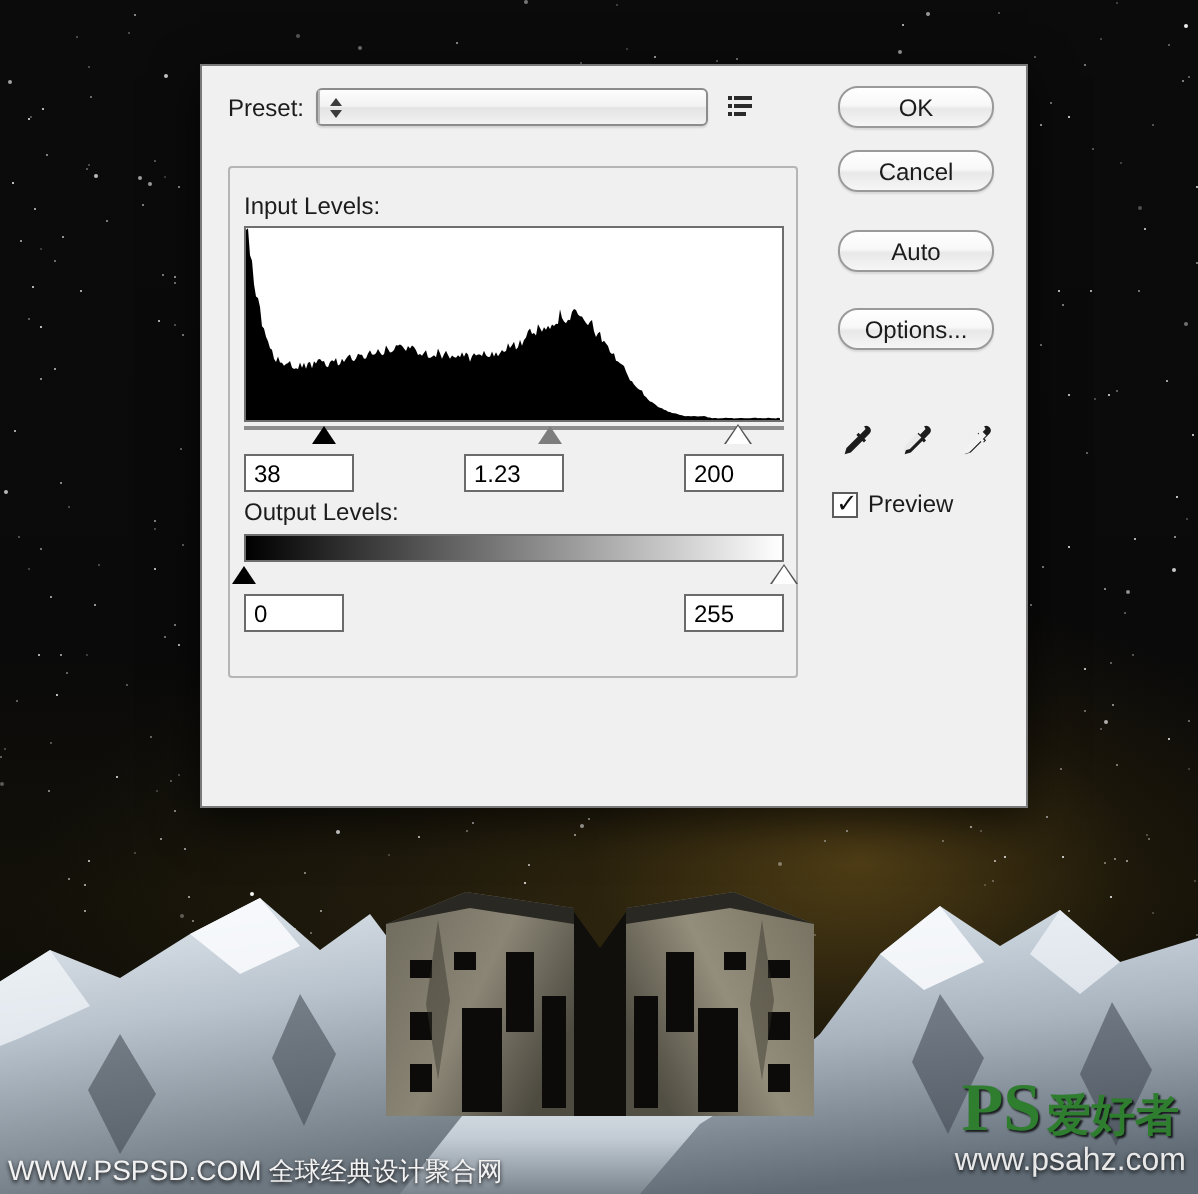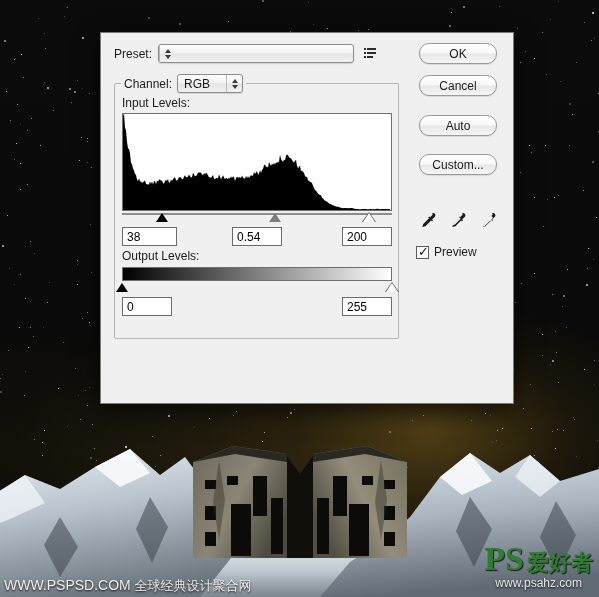--- a/index.html
+++ b/index.html
@@ -64,21 +64,21 @@
   #watermark-right .ps-cn {
     font-size: 22px;
     color: #2f7d2f;
     font-weight: bold;
     margin-left: 3px;
     text-shadow: 1px 1px 1px rgba(0,0,0,0.8);
   }
   #watermark-right .ps-url {
     display: block;
     color: #e8e8e8;
-    font-size: 12px;
+    font-size: 16px;
     margin-top: 1px;
     text-shadow: 0 1px 2px rgba(0,0,0,0.9);
   }
 
   
   #levels-dialog {
     position: absolute;
     left: 100px; top: 32px;
     width: 414px; height: 372px;
     background: #f0f0f0;
@@ -889,61 +889,51 @@
           <i class="d" style="top:2px;"></i>
         <i style="top:6px;"></i>
           <i class="d" style="top:6px;"></i>
         <i style="top:10px;width:6px;"></i>
           <i class="d" style="top:10px;"></i>
       </span>
     </div>
 
     <div id="input-group"></div>
 
-    <div id="channel-row">
-      <span class="label">Channel:</span>
-      <div class="combo" id="channel-combo">
-        <span class="combo-text">RGB</span>
-        <span class="stepper">
-          <i class="tri-up"></i>
-            <i class="tri-down"></i>
-        </span>
-      </div>
-    </div>
 
     <span id="input-levels-label" class="label">Input Levels:</span>
 
     <div id="histogram">
       <svg id="histogram-svg" viewBox="0 0 268 96" preserveAspectRatio="none">
           <path d="M0,96 L0,0.97 L1,0.17 L2,13.62 L3,16.43 L4,28.08 L5,34.30 L6,34.97 L7,39.54 L8,49.10 L9,50.30 L10,54.43 L11,56.60 L12,60.11 L13,60.83 L14,65.43 L15,67.04 L16,64.27 L17,67.31 L18,67.39 L19,68.92 L20,68.01 L21,67.47 L22,66.44 L23,69.76 L24,70.50 L25,70.18 L26,70.55 L27,67.27 L28,69.92 L29,67.36 L30,70.41 L31,67.41 L32,67.06 L33,70.15 L34,66.61 L35,67.79 L36,65.74 L37,65.55 L38,66.80 L39,66.51 L40,69.12 L41,69.64 L42,66.95 L43,66.11 L44,66.74 L45,64.96 L46,68.73 L47,68.16 L48,65.39 L49,67.01 L50,65.33 L51,63.97 L52,63.24 L53,66.00 L54,66.65 L55,65.25 L56,62.88 L57,63.41 L58,63.34 L59,65.34 L60,65.30 L61,62.71 L62,61.16 L63,63.30 L64,63.35 L65,62.57 L66,60.47 L67,62.31 L68,63.59 L69,63.13 L70,58.71 L71,60.48 L72,62.25 L73,62.04 L74,61.03 L75,58.62 L76,58.71 L77,58.19 L78,58.88 L79,60.25 L80,61.50 L81,58.97 L82,60.27 L83,58.75 L84,59.54 L85,61.13 L86,63.54 L87,63.02 L88,63.92 L89,62.42 L90,61.11 L91,64.71 L92,64.94 L93,64.37 L94,63.65 L95,64.58 L96,60.24 L97,62.63 L98,65.33 L99,63.18 L100,61.36 L101,63.49 L102,65.33 L103,63.73 L104,64.44 L105,64.93 L106,63.62 L107,64.67 L108,62.18 L109,64.36 L110,62.27 L111,63.20 L112,66.88 L113,64.11 L114,62.64 L115,63.75 L116,63.21 L117,63.20 L118,64.06 L119,61.42 L120,63.57 L121,64.45 L122,64.40 L123,61.71 L124,64.23 L125,62.11 L126,64.09 L127,62.60 L128,61.01 L129,62.06 L130,61.47 L131,57.64 L132,60.05 L133,58.59 L134,56.91 L135,60.77 L136,59.59 L137,55.91 L138,58.90 L139,56.05 L140,54.71 L141,51.45 L142,50.28 L143,53.03 L144,52.46 L145,53.75 L146,48.07 L147,50.06 L148,51.93 L149,49.62 L150,50.85 L151,48.92 L152,50.48 L153,48.19 L154,49.01 L155,47.83 L156,47.98 L157,40.62 L158,45.06 L159,46.80 L160,47.68 L161,45.84 L162,46.14 L163,41.86 L164,40.52 L165,41.05 L166,43.25 L167,44.12 L168,44.21 L169,45.99 L170,47.52 L171,48.62 L172,46.84 L173,45.97 L174,51.64 L175,54.55 L176,52.57 L177,51.86 L178,57.14 L179,56.40 L180,57.74 L181,58.94 L182,62.10 L183,62.97 L184,62.64 L185,66.38 L186,66.74 L187,67.66 L188,68.21 L189,69.01 L190,71.75 L191,73.95 L192,76.31 L193,76.61 L194,78.30 L195,79.40 L196,80.40 L197,80.95 L198,81.27 L199,83.78 L200,84.49 L201,85.72 L202,86.69 L203,87.05 L204,87.80 L205,88.44 L206,89.45 L207,89.88 L208,90.16 L209,90.83 L210,91.15 L211,91.87 L212,92.06 L213,92.47 L214,92.67 L215,92.79 L216,93.08 L217,93.50 L218,93.68 L219,93.97 L220,94.16 L221,94.01 L222,94.10 L223,94.10 L224,93.94 L225,94.15 L226,94.19 L227,94.08 L228,94.12 L229,93.94 L230,94.21 L231,94.70 L232,94.73 L233,95.10 L234,94.97 L235,95.05 L236,95.19 L237,95.15 L238,95.14 L239,95.02 L240,94.91 L241,94.94 L242,95.02 L243,95.00 L244,95.21 L245,95.16 L246,95.16 L247,94.95 L248,94.98 L249,95.13 L250,95.13 L251,95.11 L252,95.18 L253,95.00 L254,94.87 L255,94.85 L256,95.14 L257,94.99 L258,95.15 L259,95.10 L260,95.10 L261,94.88 L262,94.96 L263,95.07 L264,95.09 L265,95.20 L266,94.92 L267,95.12 L267,96 Z" fill="#000"></path>
         </svg>
     </div>
 
     <div id="input-slider-track"></div>
     <div class="slider-handle black" id="hl-black" style="left: 61.2px;"></div>
     <div class="slider-handle mid" id="hl-mid" style="left: 173.8px;"></div>
     <div class="slider-handle white" id="hl-white" style="left: 267.7px;"></div>
 
     <div class="num-field" style="left:21px; top:194px; width:55px;">38</div>
-    <div class="num-field" style="left:131px; top:194px; width:50px;">0.54</div>
+    <div class="num-field" style="left:131px; top:194px; width:50px;">1.23</div>
     <div class="num-field" style="left:241px; top:194px; width:50px;">200</div>
 
     <span id="output-levels-label" class="label">Output Levels:</span>
     <div id="output-gradient"></div>
     <div id="output-slider-track"></div>
     <div class="out-handle" id="out-black" style="left: 21px;"></div>
     <div class="out-handle white" id="out-white" style="left: 291px;"></div>
 
     <div class="num-field" style="left:21px; top:264px; width:50px;">0</div>
     <div class="num-field" style="left:241px; top:264px; width:50px;">255</div>
 
     <div class="btn" style="left:318px; top:42px;">Cancel</div>
     <div class="btn" style="left:318px; top:10px;">OK</div>
     <div class="btn" style="left:318px; top:82px;">Auto</div>
-    <div class="btn" style="left:318px; top:121px;">Custom...</div>
+    <div class="btn" style="left:318px; top:121px;">Options...</div>
 
     <div id="eyedroppers">
       <svg class="eyedropper" viewBox="0 0 20 20">
         <path d="M14.5,2.4 a2.6,2.6 0 0 1 3.2,3.9 l-3.0,3.0 0.9,0.9 -1.2,1.2 -0.9,-0.9 -6.4,6.4 -3.4,1.0 1.0,-3.4 6.4,-6.4 -0.9,-0.9 1.2,-1.2 0.9,0.9 3.0,-3.0" fill="#1c1c1c"></path>
       </svg>
       <svg class="eyedropper" viewBox="0 0 20 20">
         <path d="M14.5,2.4 a2.6,2.6 0 0 1 3.2,3.9 l-3.0,3.0 0.9,0.9 -1.2,1.2 -0.9,-0.9 -6.4,6.4 -3.4,1.0 1.0,-3.4 6.4,-6.4 -0.9,-0.9 1.2,-1.2 0.9,0.9 3.0,-3.0" fill="#1c1c1c"></path>
         <path d="M13.0,8.6 l-6.4,6.4 -3.4,1.0 1.0,-3.4 6.4,-6.4 z" fill="#e9e9e9"></path>
       </svg>
       <svg class="eyedropper" viewBox="0 0 20 20">

